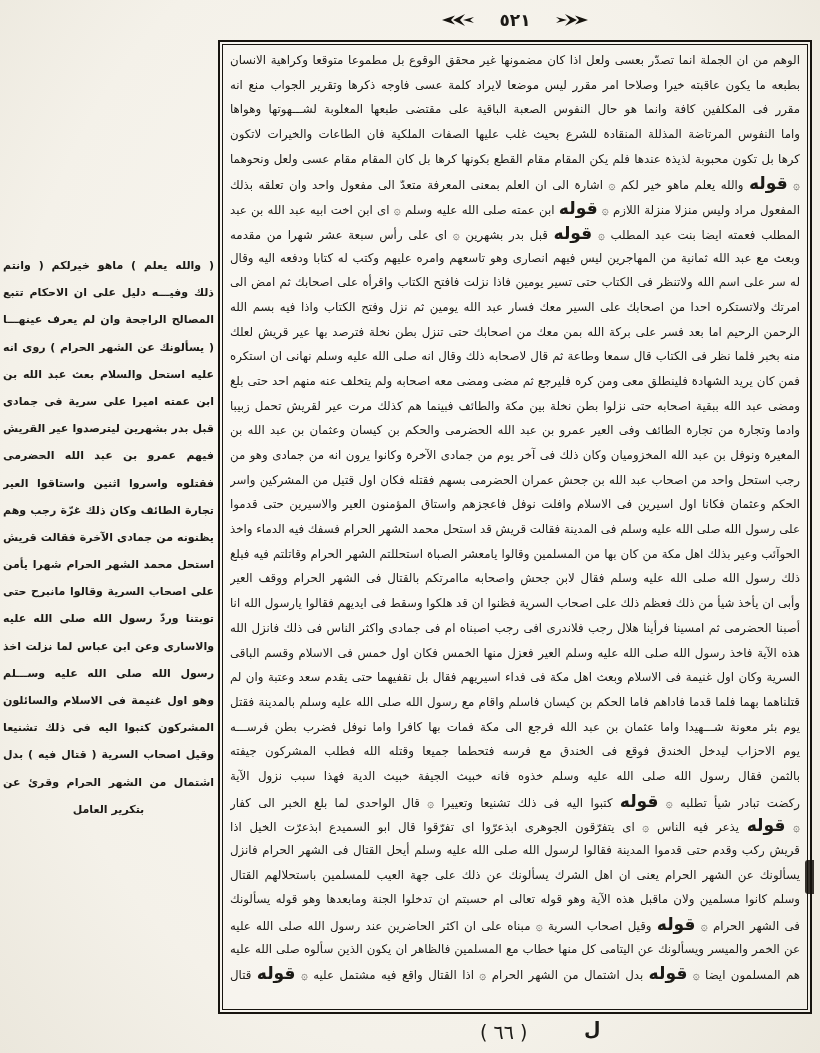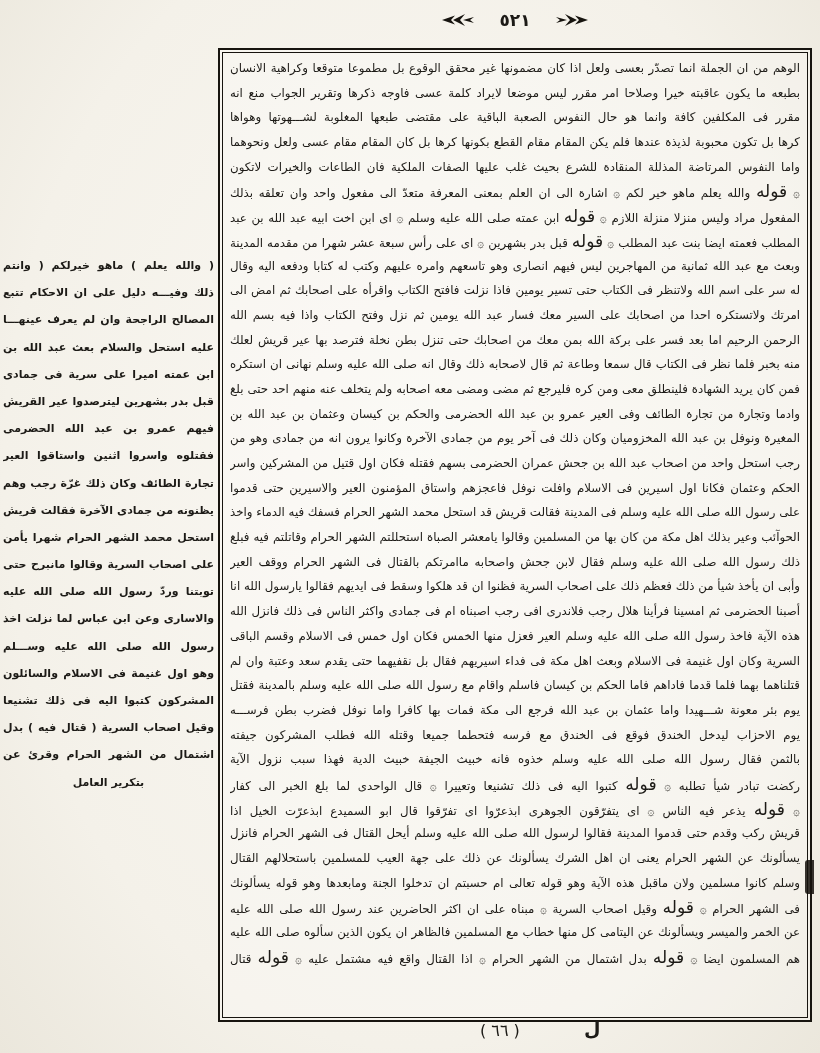--- a/index.html
+++ b/index.html
@@ -17,50 +17,49 @@
   }
   .pagenum{font-size:17px;font-weight:bold;letter-spacing:2px;}
   .fleuron{display:inline-block;line-height:0;}
   .fleuron svg{display:block;}
   .fleuron.flip svg{transform:scaleX(-1);}
 
   .frame{
     position:absolute;left:218px;top:40px;width:594px;height:974px;
     box-sizing:border-box;border:2.5px solid #17140f;padding:2px;
     background:rgba(255,255,255,0.25);
-    margin-top:8px;
   }
   .frame-inner{
     box-sizing:border-box;width:100%;height:100%;
     border:1px solid #17140f;
     padding:3px 7px 0 7px;overflow:hidden;
   }
   .main-text{direction:rtl;font-size:11.8px;}
   .main-text .line{
     height:24.7px;line-height:24.7px;overflow:hidden;
     text-align:justify;text-align-last:justify;
     white-space:normal;
   }
-  .main-text .line strong{font-size:1.45em;font-weight:normal;}
+  .main-text .line strong{font-size:1.45em;font-weight:bold;}
 
   .margin-notes{
     position:absolute;left:3px;top:252px;width:211px;
     direction:rtl;font-size:11px;
   }
   .margin-notes .line{
     height:27.2px;line-height:27.2px;overflow:hidden;
     text-align:justify;text-align-last:justify;font-weight:bold;
   }
   .margin-notes .line:last-child{text-align-last:center;}
 
   .footer{
     position:absolute;top:1017px;left:218px;width:594px;height:32px;
     direction:rtl;font-size:15px;
   }
-  .quire{position:absolute;left:262px;top:4px;letter-spacing:1px;font-size:16px;}
+  .quire{position:absolute;left:262px;top:4px;letter-spacing:1px;font-size:19px;}
   .catchword{position:absolute;left:366px;top:0;font-size:19px;font-weight:bold;}
 
   .smudge{
     position:absolute;left:805px;top:860px;width:9px;height:34px;
     background:#14110c;border-radius:3px 0 0 3px;opacity:.85;
   }
 </style>
 </head>
 <body>
 
@@ -79,20 +78,21 @@
       <path d="M22 7 L10 1 L15 7 L10 13 Z" fill="#17140f"></path>
       <path d="M12 7 L1 4 L5 7 L1 10 Z" fill="#17140f"></path>
     </svg>
   </span>
 </div>
 
 <div class="margin-notes">
     <div class="line">( والله يعلم ) ماهو خيرلكم ( وانتم لاتعلون )</div>
     <div class="line">ذلك وفيـــه دليل على ان الاحكام تتبع</div>
     <div class="line">المصالح الراجحة وان لم يعرف عينهـــا</div>
+    <div class="line">( يسألونك عن الشهر الحرام ) روى انه</div>
     <div class="line">عليه استحل والسلام بعث عبد الله بن جحش</div>
     <div class="line">ابن عمته اميرا على سرية فى جمادى الآخرة</div>
     <div class="line">قبل بدر بشهرين ليترصدوا عير القريش</div>
     <div class="line">فيهم عمرو بن عبد الله الحضرمى وثلاثة معه</div>
     <div class="line">فقتلوه واسروا اثنين واستاقوا العير وفيها</div>
     <div class="line">تجارة الطائف وكان ذلك غرّة رجب وهم</div>
     <div class="line">يظنونه من جمادى الآخرة فقالت قريش</div>
     <div class="line">استحل محمد الشهر الحرام شهرا يأمن فيـــه</div>
     <div class="line">على اصحاب السرية وقالوا مانبرح حتى تنزل</div>
     <div class="line">توبتنا وردّ رسول الله صلى الله عليه وسلم العير</div>
@@ -104,31 +104,32 @@
     <div class="line">اشتمال من الشهر الحرام وقرئ عن قتال</div>
     <div class="line">بتكرير العامل</div>
   </div>
 
 <div class="frame">
   <div class="frame-inner">
     <div class="main-text">
         <div class="line">الوهم من ان الجملة انما تصدّر بعسى ولعل اذا كان مضمونها غير محقق الوقوع بل مطموعا متوقعا وكراهية الانسان</div>
         <div class="line">بطبعه ما يكون عاقبته خيرا وصلاحا امر مقرر ليس موضعا لايراد كلمة عسى فاوجه ذكرها وتقرير الجواب منع انه</div>
         <div class="line">مقرر فى المكلفين كافة وانما هو حال النفوس الصعبة الباقية على مقتضى طبعها المغلوبة لشـــهوتها وهواها</div>
+        <div class="line">واما النفوس المرتاضة المذللة المنقادة للشرع بحيث غلب عليها الصفات الملكية فان الطاعات والخيرات لاتكون</div>
         <div class="line">كرها بل تكون محبوبة لذيذة عندها فلم يكن المقام مقام القطع بكونها كرها بل كان المقام مقام عسى ولعل ونحوهما</div>
-        <div class="line">واما النفوس المرتاضة المذللة المنقادة للشرع بحيث غلب عليها الصفات الملكية فان الطاعات والخيرات لاتكون</div>
         <div class="line">۞ <strong>قوله</strong> والله يعلم ماهو خير لكم ۞ اشارة الى ان العلم بمعنى المعرفة متعدّ الى مفعول واحد وان تعلقه بذلك</div>
         <div class="line">المفعول مراد وليس منزلا منزلة اللازم ۞ <strong>قوله</strong> ابن عمته صلى الله عليه وسلم ۞ اى ابن اخت ابيه عبد الله بن عبد</div>
         <div class="line">المطلب فعمته ايضا بنت عبد المطلب ۞ <strong>قوله</strong> قبل بدر بشهرين ۞ اى على رأس سبعة عشر شهرا من مقدمه المدينة</div>
         <div class="line">وبعث مع عبد الله ثمانية من المهاجرين ليس فيهم انصارى وهو تاسعهم وامره عليهم وكتب له كتابا ودفعه اليه وقال</div>
         <div class="line">له سر على اسم الله ولاتنظر فى الكتاب حتى تسير يومين فاذا نزلت فافتح الكتاب واقرأه على اصحابك ثم امض الى حيث</div>
         <div class="line">امرتك ولاتستكره احدا من اصحابك على السير معك فسار عبد الله يومين ثم نزل وفتح الكتاب واذا فيه بسم الله</div>
         <div class="line">الرحمن الرحيم اما بعد فسر على بركة الله بمن معك من اصحابك حتى تنزل بطن نخلة فترصد بها عير قريش لعلك تأتينا</div>
         <div class="line">منه بخبر فلما نظر فى الكتاب قال سمعا وطاعة ثم قال لاصحابه ذلك وقال انه صلى الله عليه وسلم نهانى ان استكره احدا</div>
         <div class="line">فمن كان يريد الشهادة فلينطلق معى ومن كره فليرجع ثم مضى ومضى معه اصحابه ولم يتخلف عنه منهم احد حتى بلغ</div>
+        <div class="line">ومضى عبد الله ببقية اصحابه حتى نزلوا بطن نخلة بين مكة والطائف فبينما هم كذلك مرت عير لقريش تحمل زبيبا</div>
         <div class="line">وادما وتجارة من تجارة الطائف وفى العير عمرو بن عبد الله الحضرمى والحكم بن كيسان وعثمان بن عبد الله بن</div>
         <div class="line">المغيرة ونوفل بن عبد الله المخزوميان وكان ذلك فى آخر يوم من جمادى الآخرة وكانوا يرون انه من جمادى وهو من</div>
         <div class="line">رجب استحل واحد من اصحاب عبد الله بن جحش عمران الحضرمى بسهم فقتله فكان اول قتيل من المشركين واسر</div>
         <div class="line">الحكم وعثمان فكانا اول اسيرين فى الاسلام وافلت نوفل فاعجزهم واستاق المؤمنون العير والاسيرين حتى قدموا</div>
         <div class="line">على رسول الله صلى الله عليه وسلم فى المدينة فقالت قريش قد استحل محمد الشهر الحرام فسفك فيه الدماء واخذ</div>
         <div class="line">الحوآئب وعير بذلك اهل مكة من كان بها من المسلمين وقالوا يامعشر الصباة استحللتم الشهر الحرام وقاتلتم فيه فبلغ</div>
         <div class="line">ذلك رسول الله صلى الله عليه وسلم فقال لابن جحش واصحابه ماامرتكم بالقتال فى الشهر الحرام ووقف العير والاسيرين</div>
         <div class="line">وأبى ان يأخذ شيأ من ذلك فعظم ذلك على اصحاب السرية فظنوا ان قد هلكوا وسقط فى ايديهم فقالوا يارسول الله انا</div>
         <div class="line">أصبنا الحضرمى ثم امسينا فرأينا هلال رجب فلاندرى افى رجب اصبناه ام فى جمادى واكثر الناس فى ذلك فانزل الله</div>
         <div class="line">هذه الآية فاخذ رسول الله صلى الله عليه وسلم العير فعزل منها الخمس فكان اول خمس فى الاسلام وقسم الباقى بين اصحاب</div>

